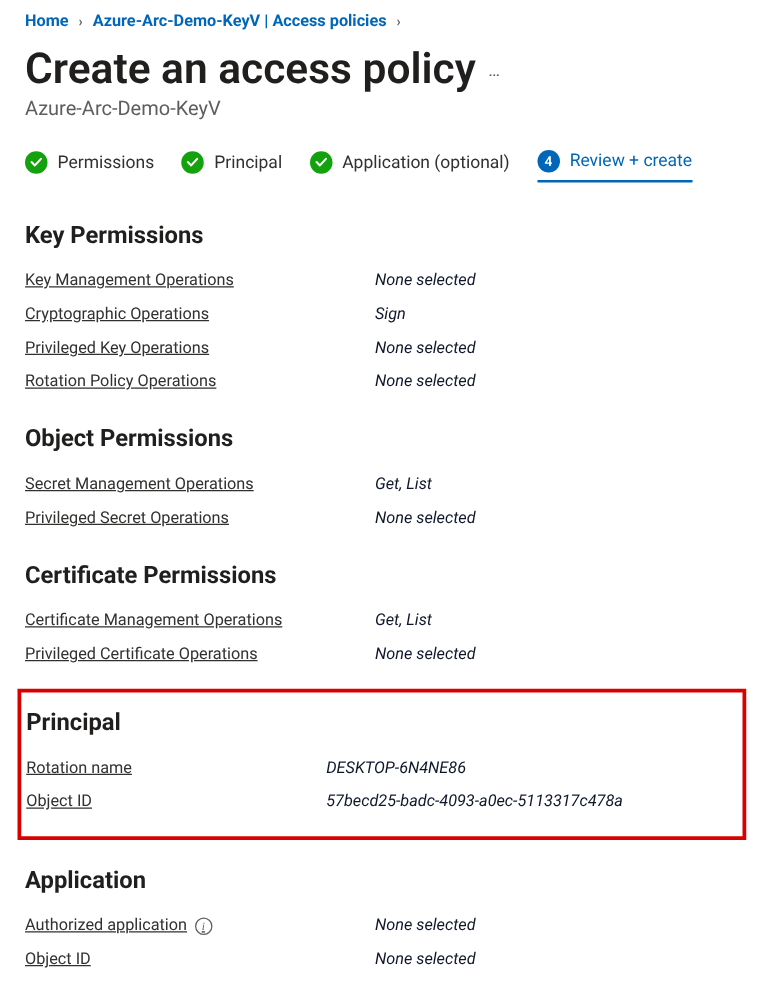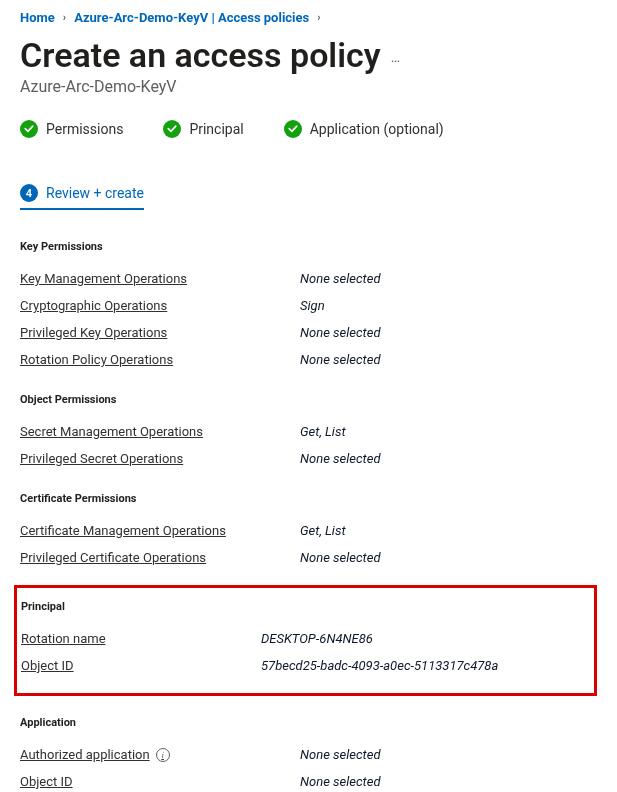--- a/index.html
+++ b/index.html
@@ -16,33 +16,33 @@
   
   .breadcrumb { display: flex; align-items: center; gap: 8px; font-size: 13px; padding: 4px 0 6px 0; flex-wrap: wrap; font-weight: bold; }
   .breadcrumb a { color: #0067b8; text-decoration: none; cursor: pointer; }
   .breadcrumb .chev { color: #605e5c; font-size: 11px; }
   
   .title-row { display: flex; align-items: center; gap: 10px; }
   h1 { font-size: 34px; font-weight: 600; margin: 4px 0 2px 0; color: #201f1e; }
   .ellipsis { color: #605e5c; font-size: 14px; padding-top: 6px; cursor: pointer; }
   .subtitle { color: #605e5c; font-size: 16px; margin-bottom: 24px; }
   
-  .steps { display: flex; gap: 40px; border-bottom: 0 solid transparent; margin-bottom: 30px; flex-wrap: wrap; }
+  .steps { display: flex; gap: 22px; border-bottom: 0 solid transparent; margin-bottom: 30px; flex-wrap: wrap; }
   .step { display: flex; align-items: center; gap: 8px; padding-bottom: 6px; cursor: pointer; font-size: 14px; color: #323130; }
   .step.active { color: #0067b8; border-bottom: 2px solid #0067b8; font-weight: 400; }
   .step .badge {
     width: 18px; height: 18px; border-radius: 50%;
     display: inline-flex; align-items: center; justify-content: center;
     font-size: 11px; font-weight: 600; color: #fff;
   }
   .badge.done { background: #13a10e; }
   .badge.num  { background: #0067b8; }
   .badge svg { width: 10px; height: 10px; }
   
-  h2 { font-size: 11px; font-weight: 700; margin: 20px 0 12px 0; color: #201f1e; }
+  h2 { font-size: 19px; font-weight: 700; margin: 20px 0 12px 0; color: #201f1e; }
   .row { display: flex; align-items: center; padding: 6px 0; font-size: 13px; }
   .row .label { width: 280px; color: #323130; display: flex; align-items: center; gap: 6px; text-decoration: underline; }
   .row .value { color: #0f172a; font-style: italic; }
   .info-icon {
     display: inline-flex; align-items: center; justify-content: center;
     width: 14px; height: 14px; border: 1px solid #605e5c; border-radius: 50%;
     font-size: 9px; color: #605e5c; font-style: italic; font-family: Georgia, serif;
     cursor: default;
   }
   

